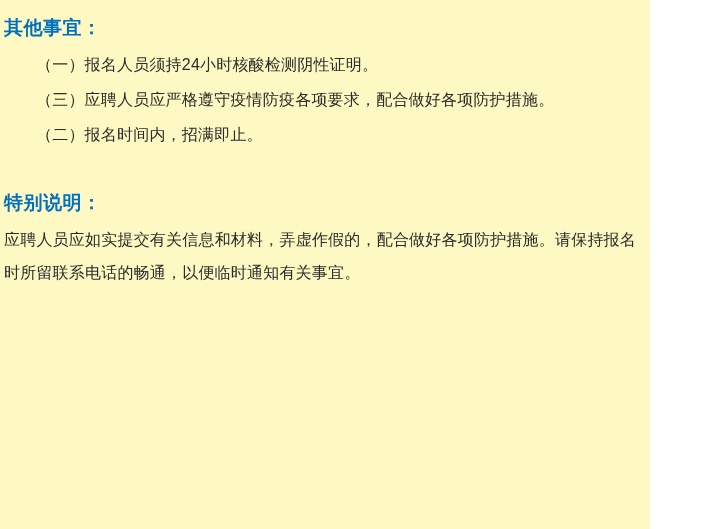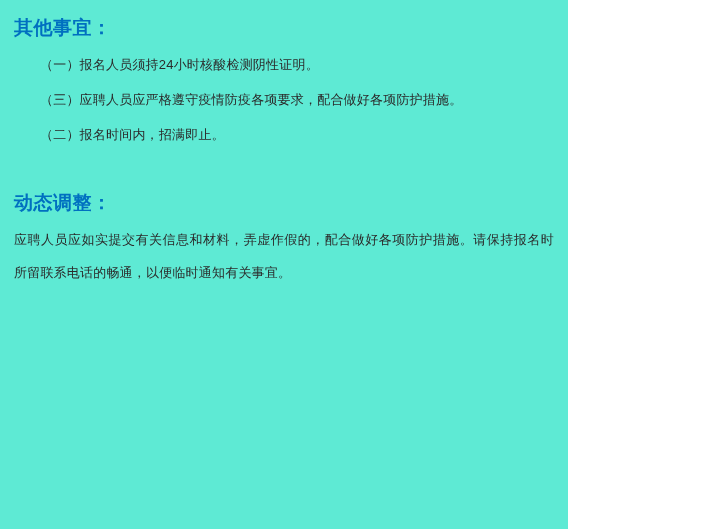--- a/index.html
+++ b/index.html
@@ -9,35 +9,35 @@
   body {
     width: 717px;
     height: 529px;
     background: #ffffff;
     font-family: "Liberation Sans", sans-serif;
     color: #333333;
     overflow: hidden;
   }
   .page {
     box-sizing: border-box;
-    width: 568px;
+    width: 650px;
     height: 529px;
-    padding: 14px 14px 0 14px;
-    background: #5eead4;
+    padding: 14px 14px 0 4px;
+    background: #fef9c3;
   }
   .section-heading {
     color: #0070c0;
     font-weight: bold;
     font-size: 19px;
     line-height: 28px;
     letter-spacing: 0.5px;
     margin: 0 0 6px 0;
   }
   .para {
-    font-size: 13px;
+    font-size: 16px;
     line-height: 33px;
     color: #2b2b2b;
     margin: 0;
     text-align: justify;
     text-justify: inter-ideograph;
     letter-spacing: 0.2px;
   }
   .indent {
     text-indent: 2em;
   }
@@ -56,19 +56,19 @@
   <h2 class="section-heading">其他事宜：</h2>
 
   <div class="list">
     <p class="para indent">（一）报名人员须持24小时核酸检测阴性证明。</p>
     <p class="para indent">（三）应聘人员应严格遵守疫情防疫各项要求，配合做好各项防护措施。</p>
     <p class="para indent">（二）报名时间内，招满即止。</p>
   </div>
 
   <div class="block-gap"></div>
 
-  <h2 class="section-heading">动态调整：</h2>
+  <h2 class="section-heading">特别说明：</h2>
 
   <div class="list">
     <p class="para">应聘人员应如实提交有关信息和材料，弄虚作假的，配合做好各项防护措施。请保持报名时所留联系电话的畅通，以便临时通知有关事宜。</p>
   </div>
 
 </div>
 
 </body></html>

